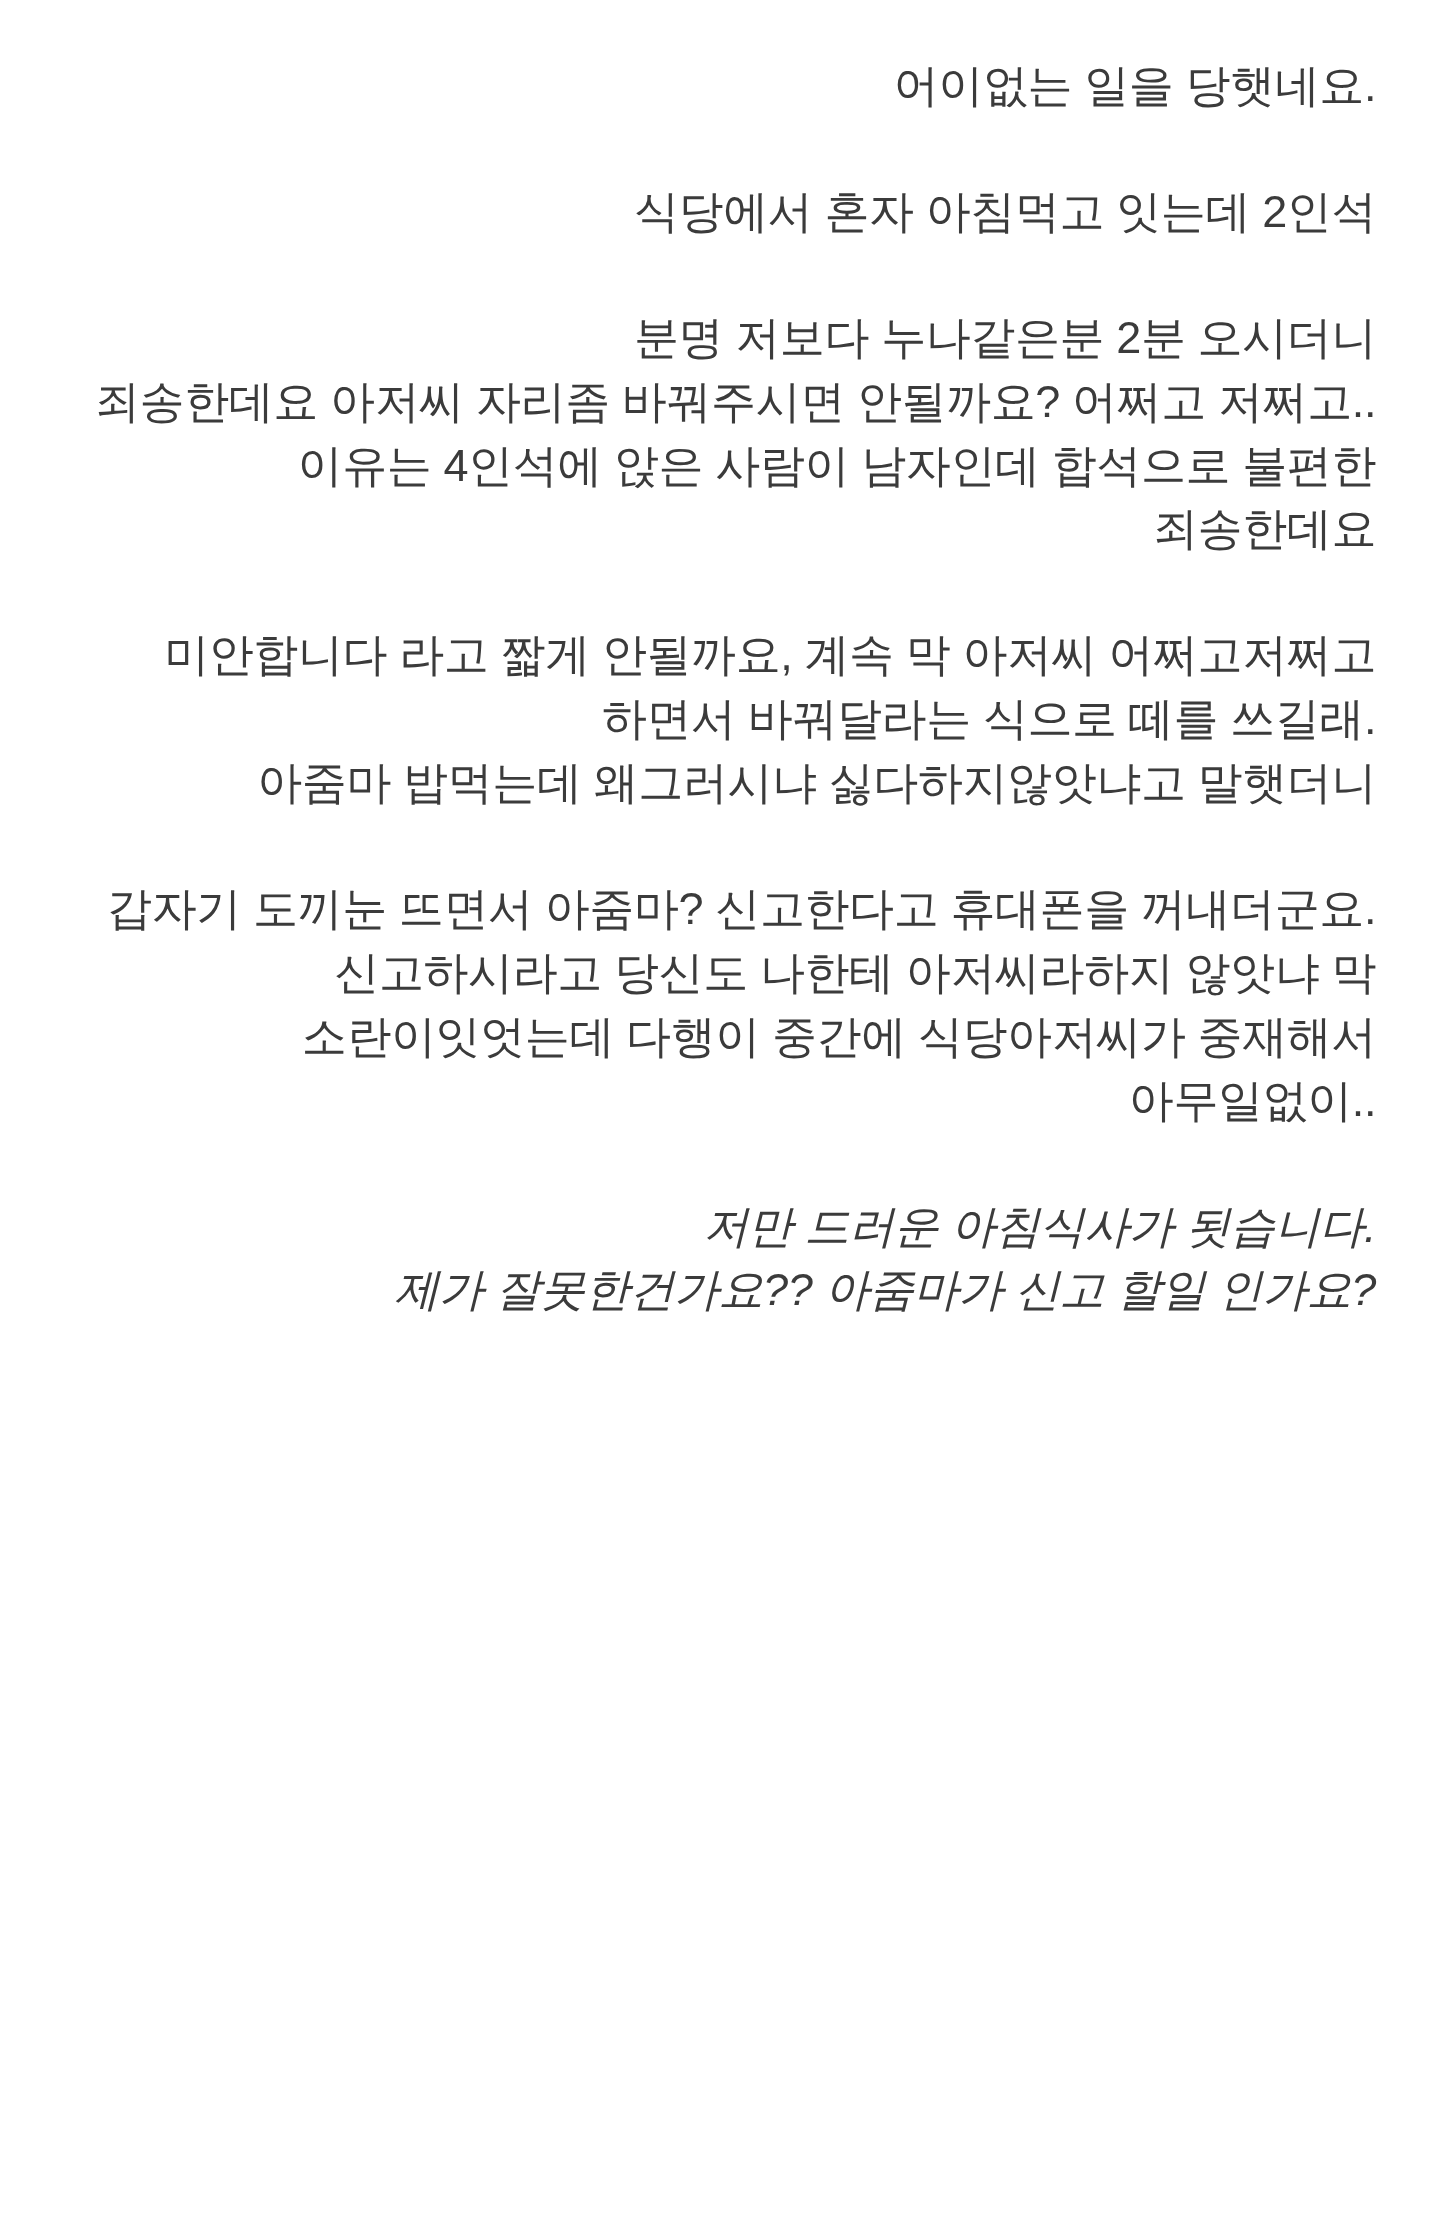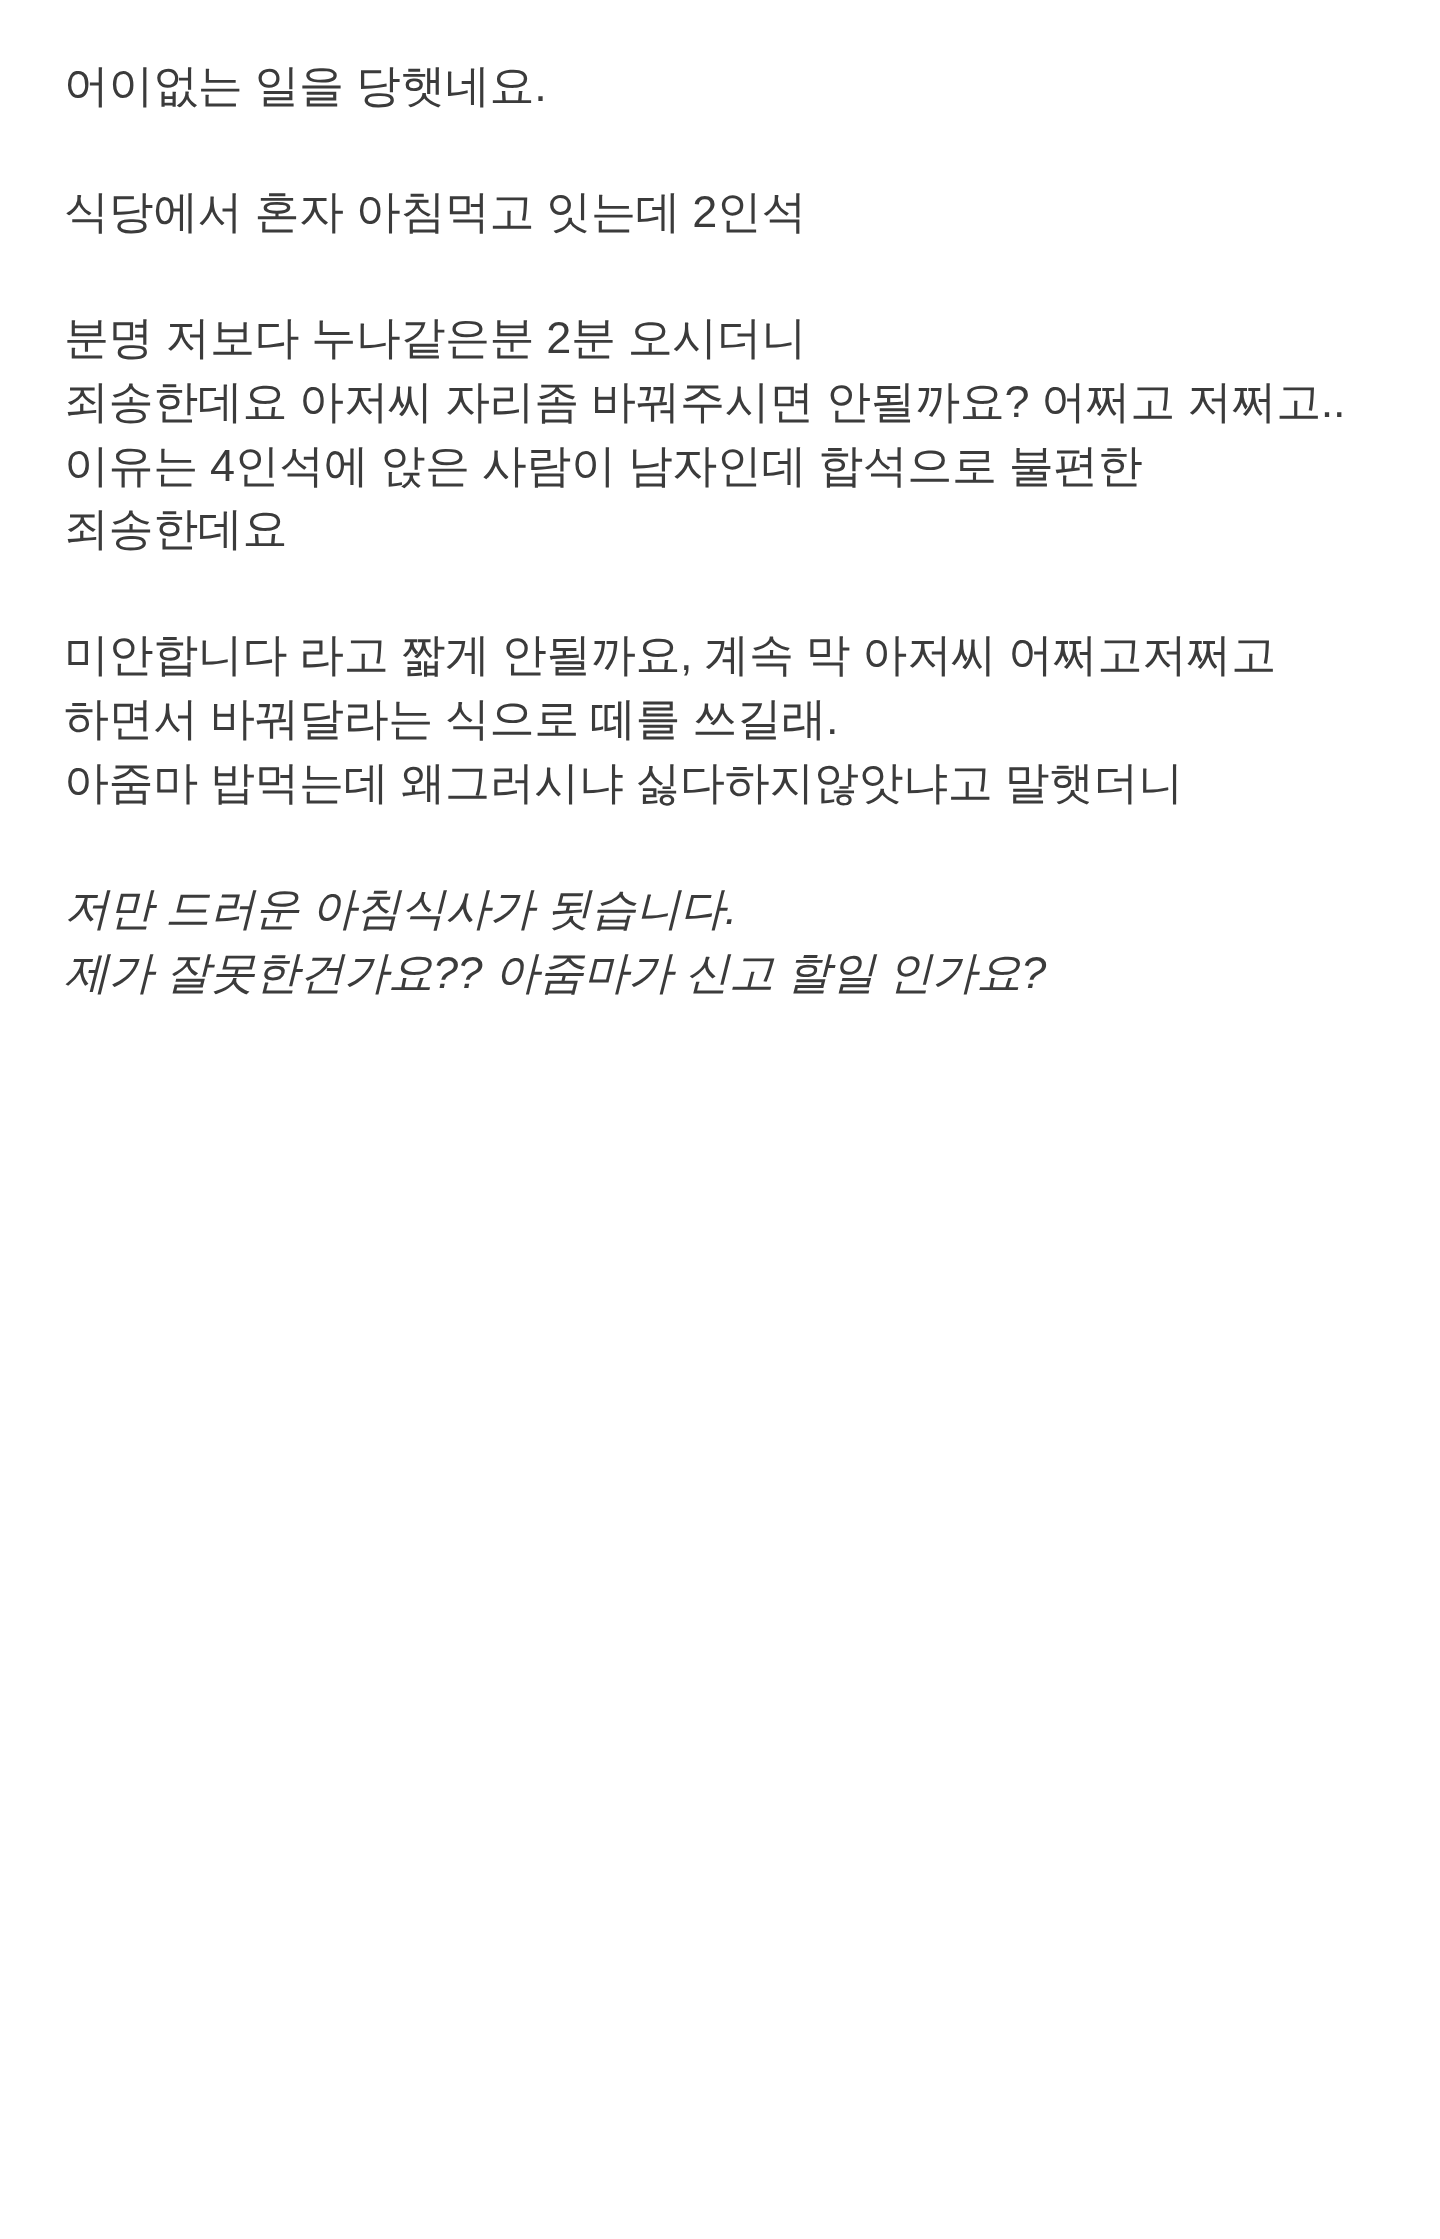--- a/index.html
+++ b/index.html
@@ -25,34 +25,37 @@
   .article {
     font-size: 45px;
     line-height: 1.42;
     letter-spacing: -0.4px;
     color: #3b3b3b;
     word-break: keep-all;
   }
   .para {
     margin: 0 0 62px 0;
     white-space: pre-wrap;
+    text-align: right;
   }
   .para:last-child {
     margin-bottom: 0;
     font-style: italic;
   }
 </style>
 </head>
 <body>
 
 <div class="page">
   <div class="article">
     <p class="para">어이없는 일을 당햇네요.</p>
     <p class="para">식당에서 혼자 아침먹고 잇는데 2인석</p>
     <p class="para">분명 저보다 누나같은분 2분 오시더니
 죄송한데요 아저씨 자리좀 바꿔주시면 안될까요? 어쩌고 저쩌고..
 이유는 4인석에 앉은 사람이 남자인데 합석으로 불편한 죄송한데요</p>
     <p class="para">미안합니다 라고 짧게 안될까요, 계속 막 아저씨 어쩌고저쩌고 하면서 바꿔달라는 식으로 떼를 쓰길래.
 아줌마 밥먹는데 왜그러시냐 싫다하지않앗냐고 말햇더니</p>
+    <p class="para">갑자기 도끼눈 뜨면서 아줌마? 신고한다고 휴대폰을 꺼내더군요.
+신고하시라고 당신도 나한테 아저씨라하지 않앗냐 막 소란이잇엇는데 다행이 중간에 식당아저씨가 중재해서 아무일없이..</p>
     <p class="para">저만 드러운 아침식사가 됫습니다.
 제가 잘못한건가요?? 아줌마가 신고 할일 인가요?</p>
   </div>
 </div>
 
 </body></html>

